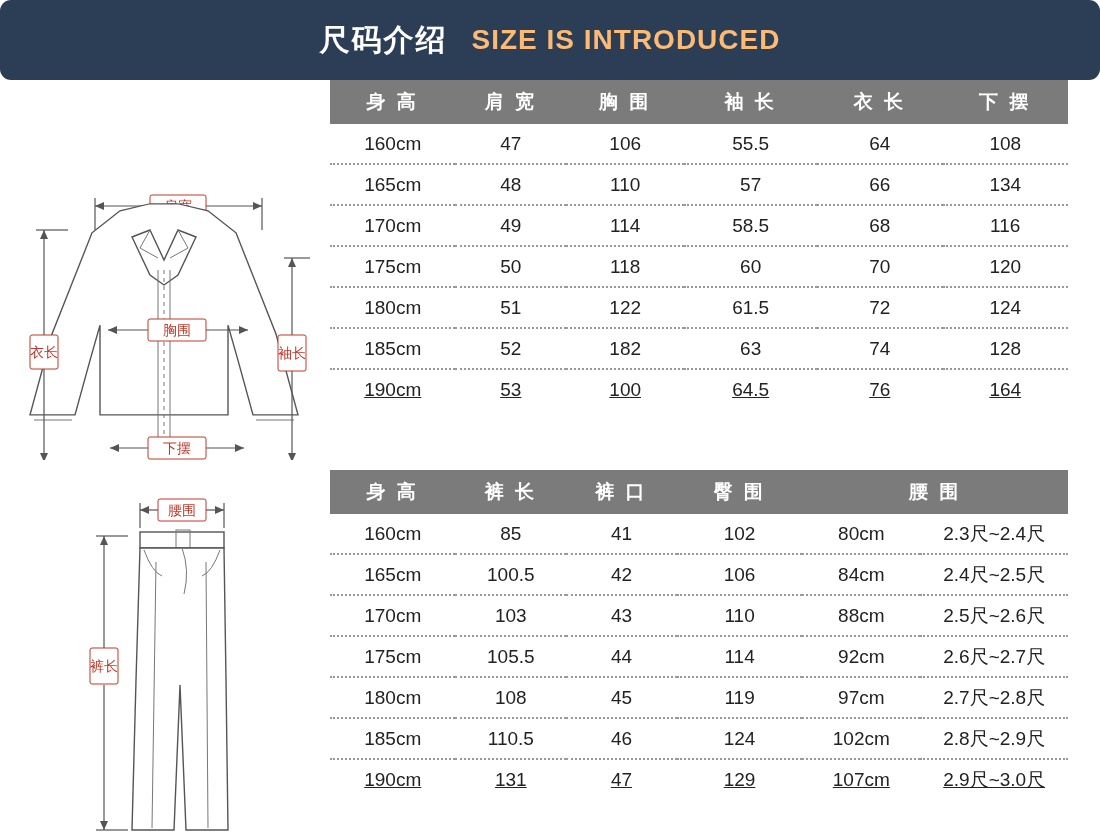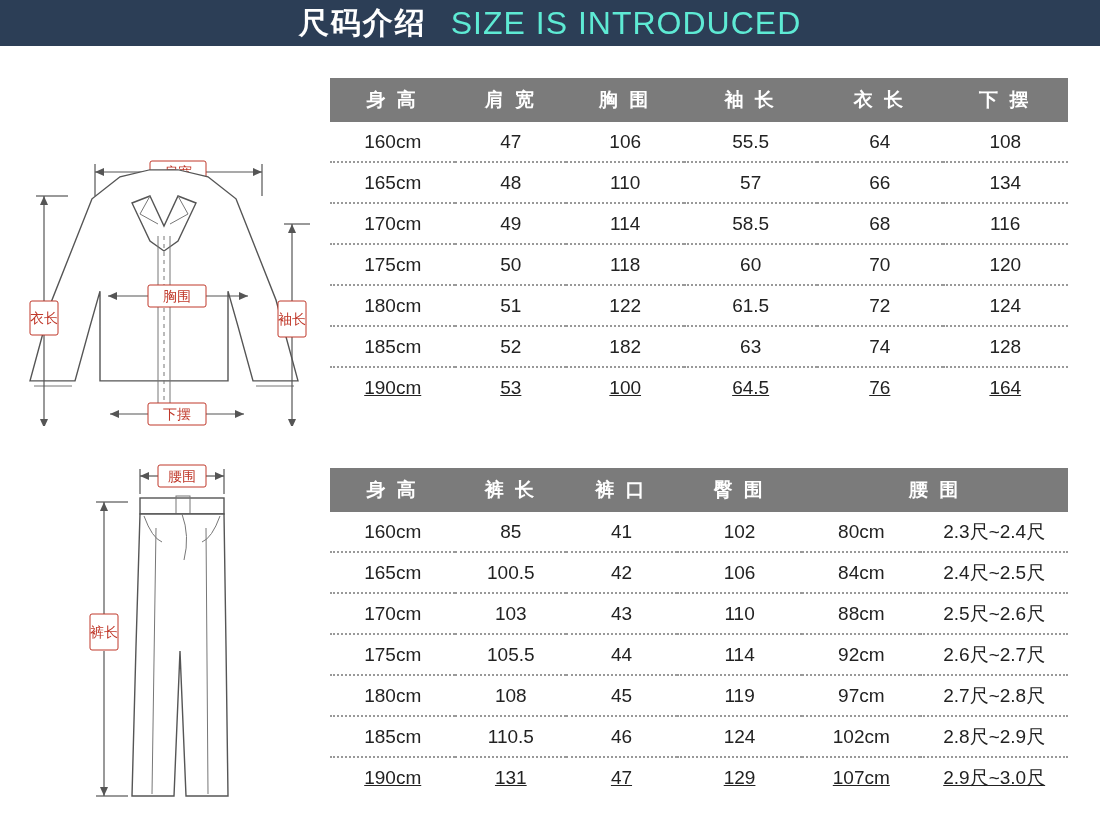--- a/index.html
+++ b/index.html
@@ -11,57 +11,57 @@
     width: 1100px;
     height: 837px;
     font-family: "Liberation Sans", sans-serif;
     color: #333;
     overflow: hidden;
     position: relative;
   }
 
   
   .header {
-    height: 46px;
+    height: 80px;
     background: #2c3e56;
     display: flex;
     align-items: center;
     justify-content: center;
     gap: 24px;
+    border-radius: 11px;
   }
   .header .title-cn {
     color: #ffffff;
     font-size: 30px;
     font-weight: bold;
     letter-spacing: 2px;
   }
   .header .title-en {
-    color: #5eead4;
-    font-size: 32px;
-    font-weight: normal;
+    color: #fdba74;
+    font-size: 28px;
+    font-weight: bold;
     letter-spacing: 1px;
   }
 
   
   .section {
     display: flex;
     align-items: flex-start;
   }
   .section-top { height: 390px; }
   .section-bottom { height: 385px; }
 
   .figure-col {
     width: 330px;
     position: relative;
     flex: 0 0 330px;
   }
   .table-col {
     flex: 1 1 auto;
     padding-right: 32px;
-    margin-top: 32px;
   }
 
   
   table.size-table {
     border-collapse: collapse;
     width: 100%;
     table-layout: fixed;
   }
   table.size-table thead th {
     background: #7b7b7b;

